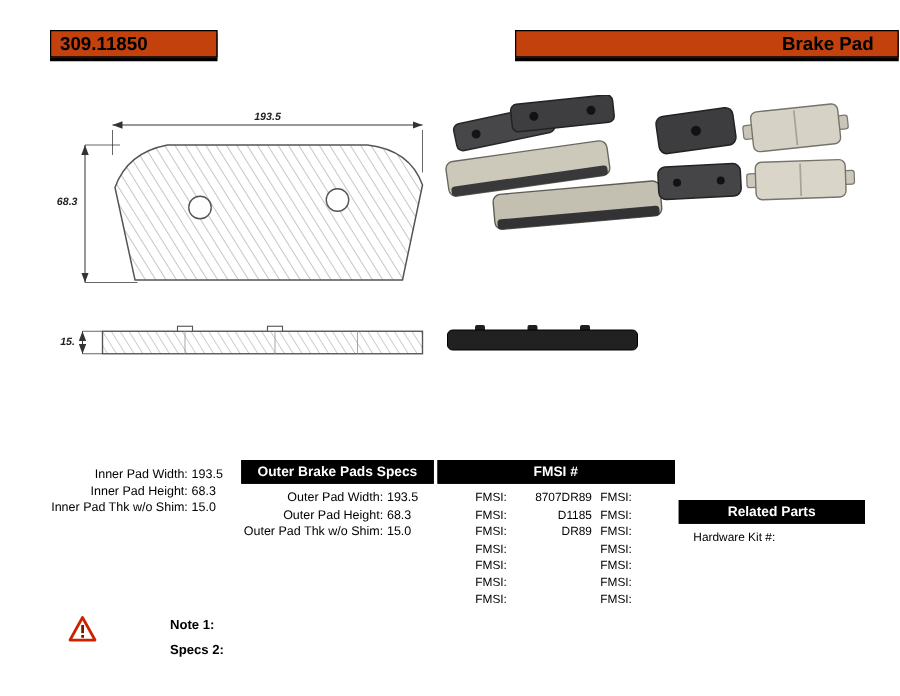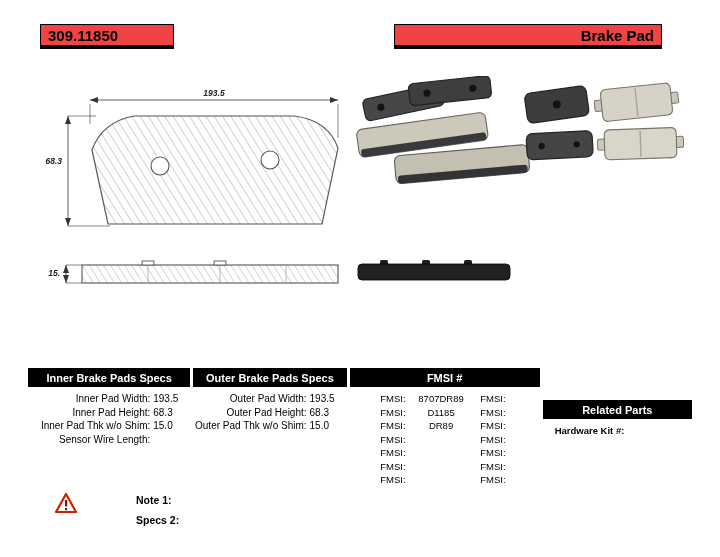--- a/index.html
+++ b/index.html
@@ -1,23 +1,23 @@
 <!DOCTYPE html>
 <html><head>
 <meta charset="utf-8">
 <style>
   * { margin:0; padding:0; box-sizing:border-box; }
   html,body { width:720px; height:557px; background:#fff; font-family:"Liberation Sans",sans-serif; color:#000; }
   .page { position:relative; width:720px; height:557px; background:#fff; overflow:hidden; }
 
   
   .hdr-box { position:absolute; top:24px; height:22px; border:1px solid #000; box-shadow:0 3px 0 0 #000;
-             display:flex; align-items:center; font-weight:bold; font-size:15px; background:#ef4444; }
+             display:flex; align-items:center; font-weight:bold; font-size:15px; background:#c2410c; }
   .part-box { left:40px; width:134px; padding-left:7px; }
-  .type-box { left:394px; width:268px; justify-content:flex-end; padding-right:7px; }
+  .type-box { left:412px; width:307px; justify-content:flex-end; padding-right:19px; }
 
   
   .svg-abs { position:absolute; }
   .front-view { left:38px; top:86px; }
   .side-view  { left:38px; top:252px; }
   .photos     { left:348px; top:76px; }
 
   
   .tables { position:absolute; left:28px; top:368px; width:664px; display:flex; gap:3px; }
   .tcol-inner   { width:163px; }
@@ -25,24 +25,24 @@
   .tcol-fmsi    { width:191px; }
   .tcol-related { width:150px;margin-top:32px; }
   .thead { background:#000; color:#fff; font-weight:bold; font-size:11px; text-align:center;
            height:19px; line-height:19px; border:1px solid #000; }
   .trows { padding-top:5px; }
   .srow { display:flex; font-size:10px; font-weight:normal; line-height:13.5px; }
   .srow .lab { flex:1; text-align:right; }
   .srow .val { width:40px; text-align:left; padding-left:3px; }
   .frow { display:flex; font-size:9.5px; font-weight:normal; line-height:13.5px; }
   .frow .fl1 { width:56px; text-align:right; }
-  .frow .fv1 { width:68px; text-align:center; padding-left:3px; }
+  .frow .fv1 { width:68px; text-align:right; padding-left:3px; }
   .frow .fl2 { width:32px; text-align:right; }
   .frow .fv2 { flex:1; text-align:left; padding-left:3px; }
-  .rrow { display:flex; font-size:9.5px; font-weight:bold; line-height:13.5px; padding-left:12px;gap:40px; }
+  .rrow { display:flex; font-size:9.5px; font-weight:normal; line-height:13.5px; padding-left:12px;gap:40px; }
   .rrow .val { padding-left:3px; }
 
   
   .notes { position:absolute; left:54px; top:490px; display:flex; }
   .warn-wrap { width:24px; height:22px; margin-right:10px; margin-top:2px; }
   .note-lines { display:flex; flex-direction:column; }
   .note { font-size:10.5px; font-weight:bold; line-height:20px;padding-left:48px; }
 </style>
 </head>
 <body>
@@ -153,37 +153,32 @@
       <rect x="32" y="184" width="8" height="6" rx="1.5" fill="#1f1f1f"></rect>
       <rect x="74" y="184" width="8" height="6" rx="1.5" fill="#1f1f1f"></rect>
       <rect x="116" y="184" width="8" height="6" rx="1.5" fill="#1f1f1f"></rect>
       <rect x="10" y="188" width="152" height="16" rx="4" fill="#212121" stroke="#000" stroke-width="0.8"></rect>
     </g>
   </svg>
 
   <div class="tables">
 
     <div class="tcol-inner">
-      <div class="thead">Inner Brake Pads Specs</div>
       <div class="trows">
         <div class="srow">
           <span class="lab">Inner Pad Width:</span>
           <span class="val">193.5</span>
         </div>
         <div class="srow">
           <span class="lab">Inner Pad Height:</span>
           <span class="val">68.3</span>
         </div>
         <div class="srow">
           <span class="lab">Inner Pad Thk w/o Shim:</span>
           <span class="val">15.0</span>
-        </div>
-        <div class="srow">
-          <span class="lab">Sensor Wire Length:</span>
-          <span class="val"></span>
         </div>
       </div>
     </div>
 
     <div class="tcol-outer">
       <div class="thead">Outer Brake Pads Specs</div>
       <div class="trows">
         <div class="srow">
           <span class="lab">Outer Pad Width:</span>
           <span class="val">193.5</span>

